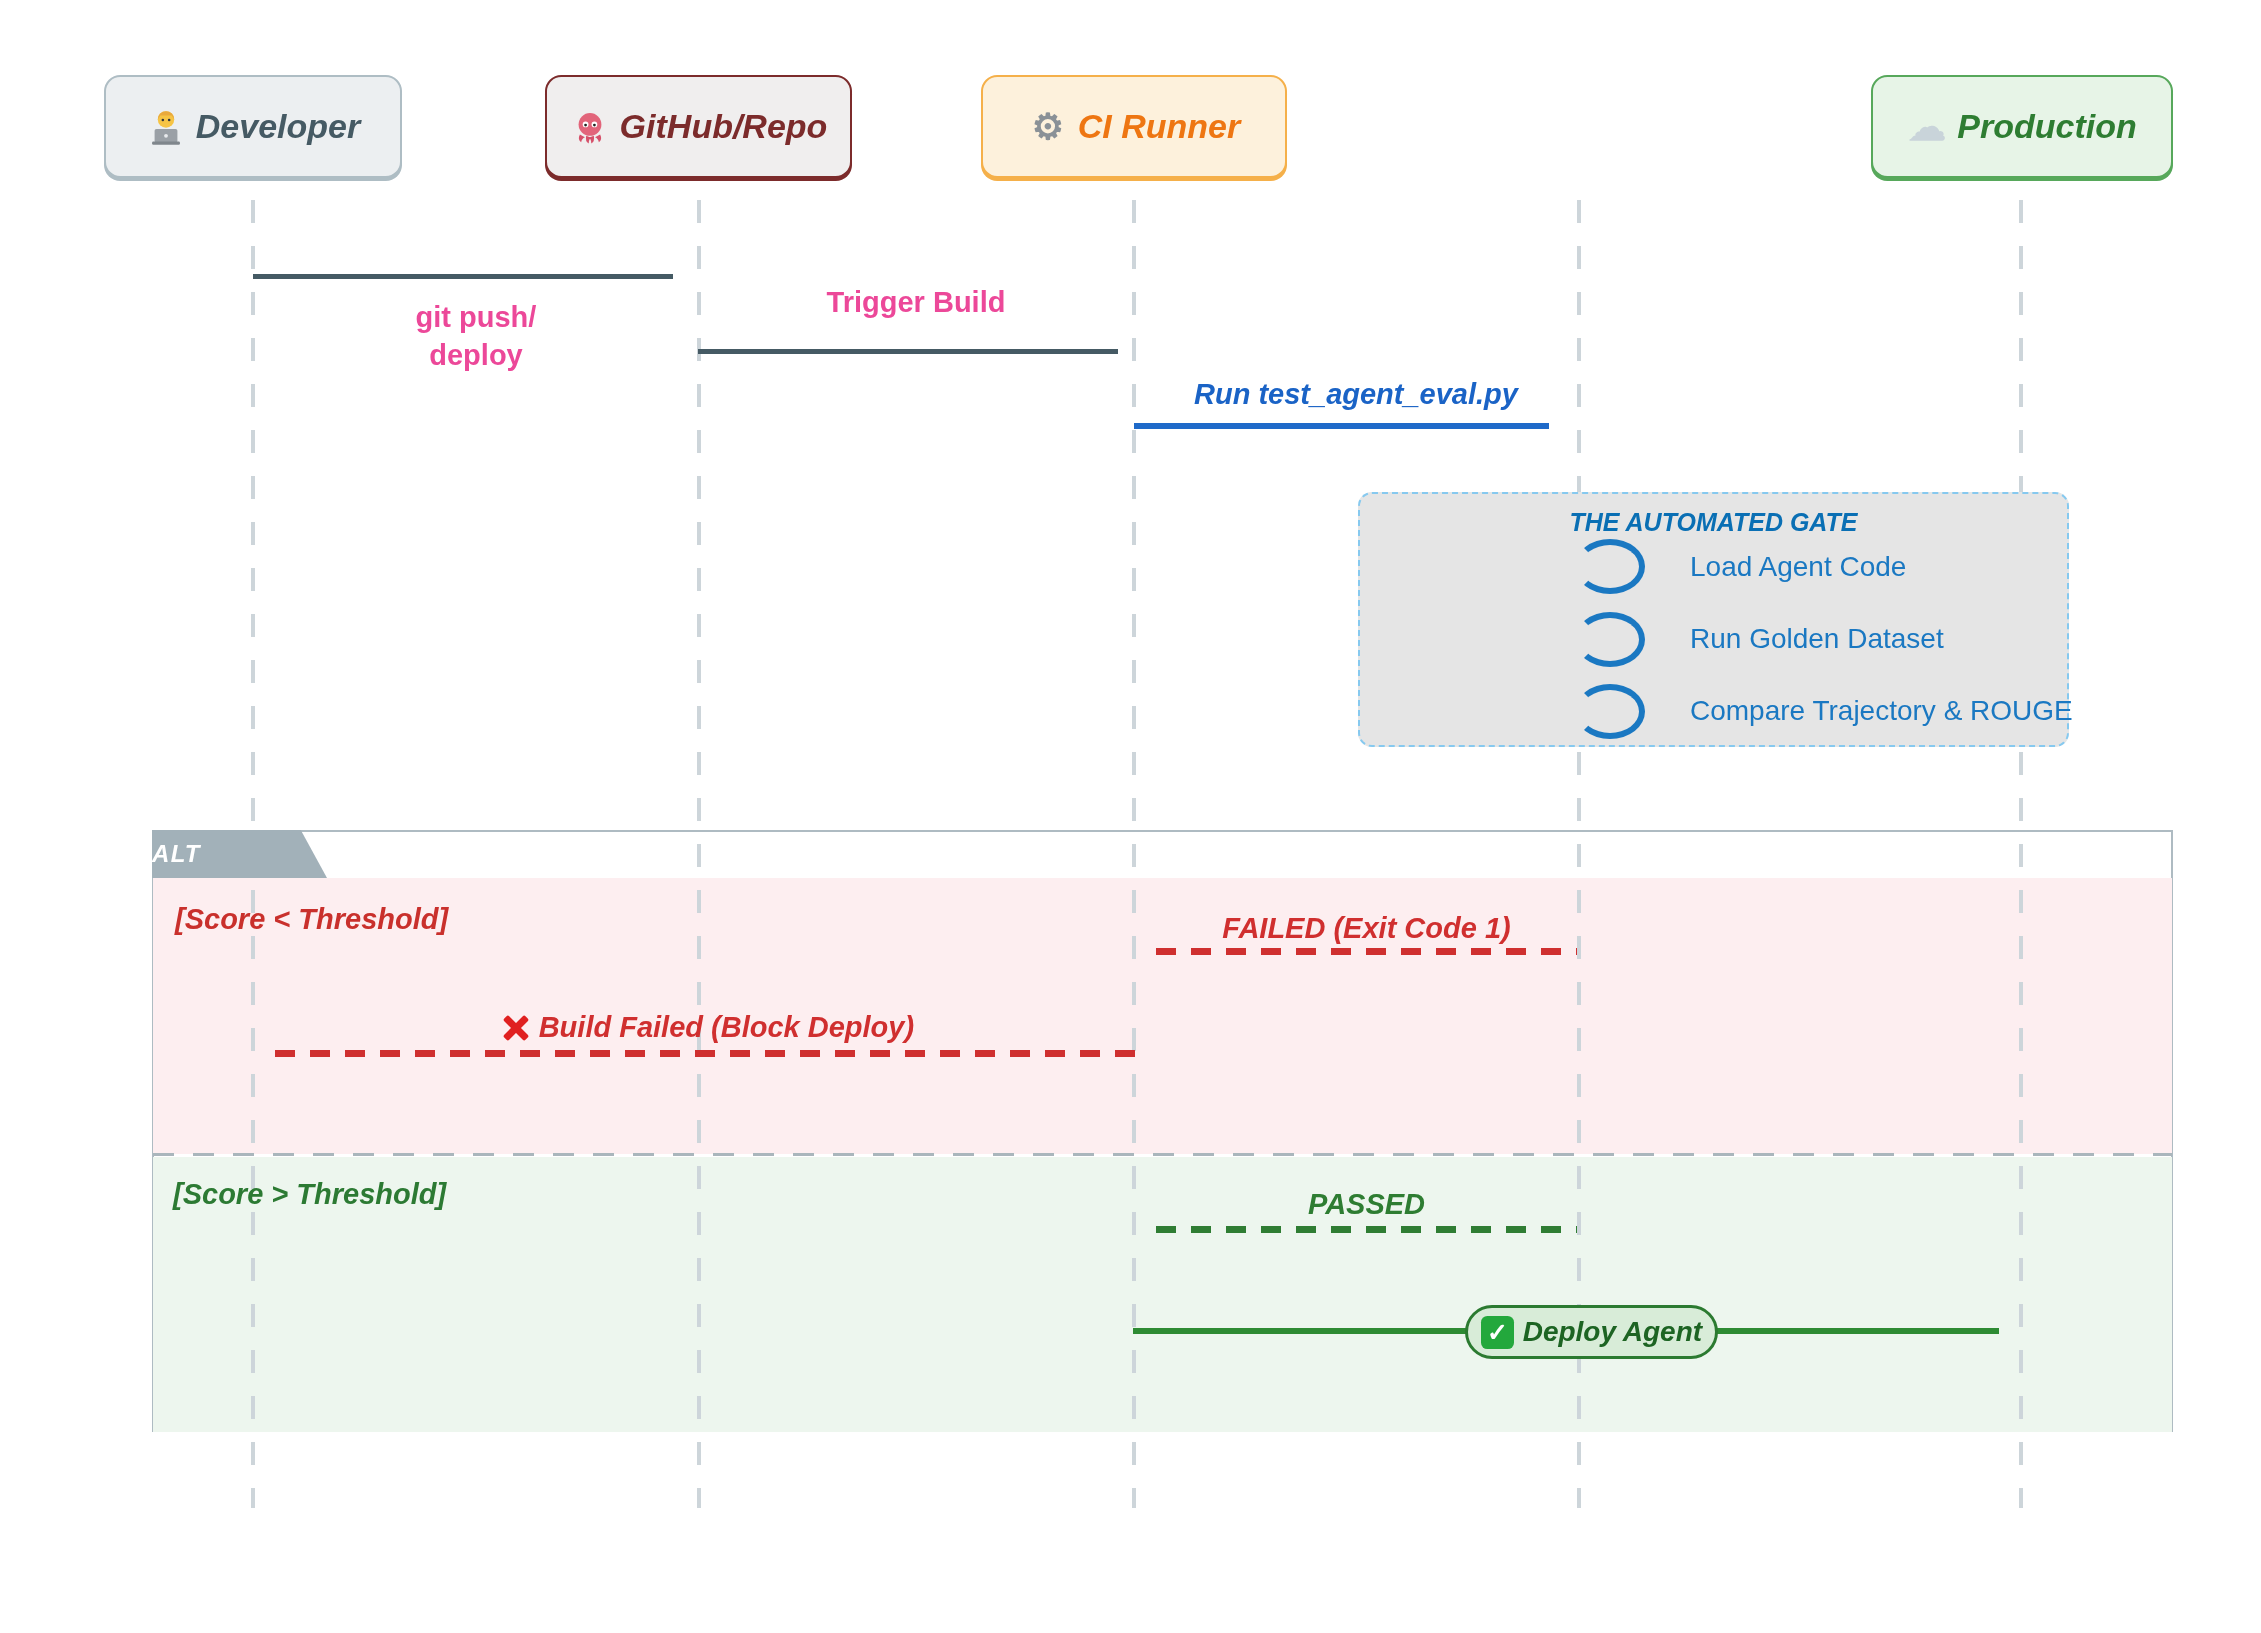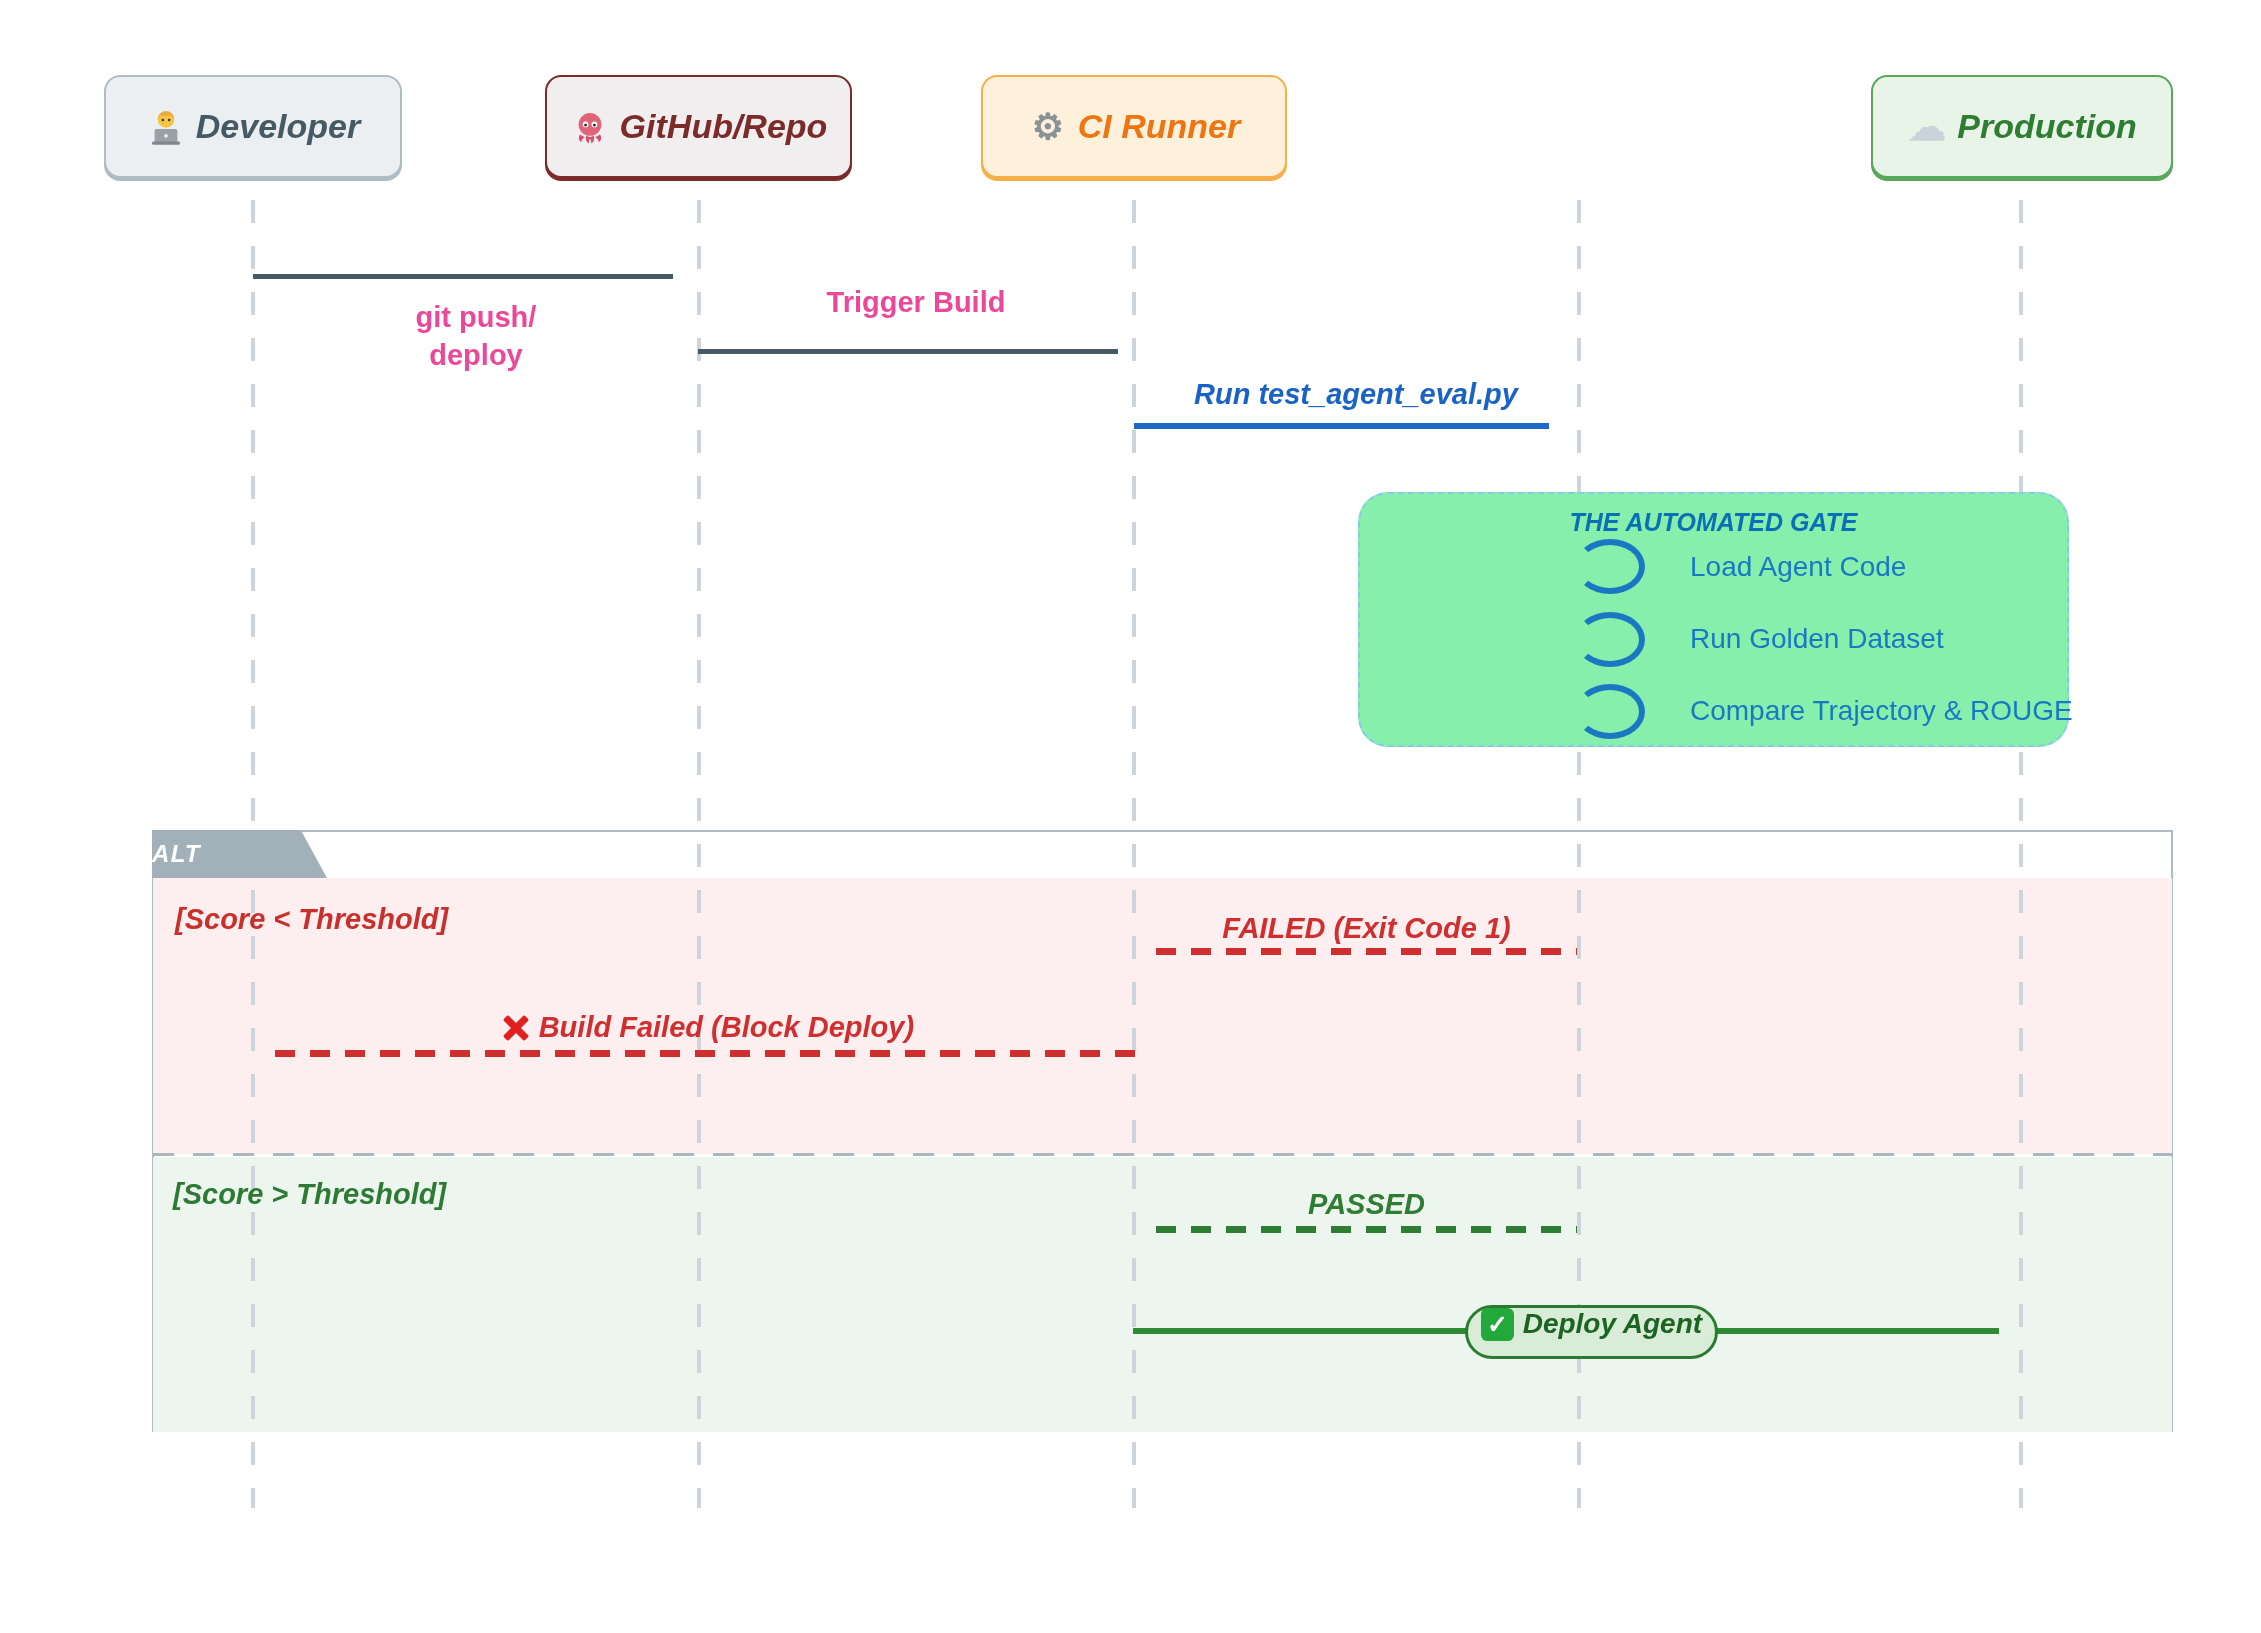--- a/index.html
+++ b/index.html
@@ -32,21 +32,21 @@
   #line-trigger{left:698px;top:349px;width:420px;}
   #line-runeval{left:1134px;top:423px;width:415px;background:#1f6ac9;height:5.7px;}
 
   .mlabel{position:absolute;z-index:4;font-size:29px;color:#ec4899;font-weight:700;text-align:center;}
   #label-gitpush{left:253px;width:446px;top:298px;line-height:38px;}
   #label-trigger{left:698px;width:436px;top:286px;}
   #label-runeval{left:1134px;width:444px;top:378px;color:#1a63c6;font-weight:bold;font-style:italic;}
 
   
   .note{position:absolute;left:1358px;top:492px;width:711px;height:255px;z-index:4;
-        background:#86efac;border:2.5px dashed #86c9ef;border-radius:30px;box-sizing:border-box;}
+        background:#e5e5e5;border:2.5px dashed #86c9ef;border-radius:14px;box-sizing:border-box;}
   .note-title{position:absolute;left:0;top:14px;width:100%;text-align:center;
               font-size:25px;font-weight:bold;font-style:italic;color:#0a6fb4;}
   .loop-arc{position:absolute;left:215px;width:70px;height:55px;border:6.3px solid #1a78c2;
             border-radius:50%;border-left-color:transparent;box-sizing:border-box;}
   .note-item{position:absolute;left:330px;font-size:28px;color:#1a78c2;white-space:nowrap;}
   #arc1{top:45px;}  #nitem1{top:57px;}
   #arc2{top:118px;} #nitem2{top:129px;}
   #arc3{top:190px;} #nitem3{top:201px;}
 
   
@@ -74,21 +74,21 @@
 
   .alt-msg{position:absolute;z-index:4;font-size:29px;font-weight:bold;font-style:italic;text-align:center;}
   #msg-failed{left:1156px;width:421px;top:912px;color:#d02f2f;}
   #msg-blockdeploy{left:275px;width:866px;top:1011px;color:#d02f2f;
                    display:flex;align-items:center;justify-content:center;gap:8.8px;}
   #msg-passed{left:1156px;width:421px;top:1188px;color:#2e7d32;}
 
   #line-deploy{left:1133px;top:1328px;width:866px;height:5.7px;background:#2e8b33;z-index:3;position:absolute;}
   .deploy-pill{position:absolute;left:1465px;top:1305px;width:253px;height:54px;z-index:4;
                background:#d8ecd8;border:3.1px solid #2b7a30;border-radius:29px;box-sizing:border-box;
-               display:flex;align-items:flex-start;justify-content:center;gap:8.8px;
+               display:flex;align-items:center;justify-content:center;gap:8.8px;
                font-size:28px;font-weight:bold;font-style:italic;color:#1d6423;}
 
   
   .x-icon{position:relative;width:28px;height:28px;display:inline-block;flex:0 0 auto;}
   .x-icon::before,.x-icon::after{content:"";position:absolute;left:50%;top:50%;width:30px;height:7px;
        background:#e02020;border-radius:1.9px;}
   .x-icon::before{transform:translate(-50%,-50%) rotate(45deg);}
   .x-icon::after{transform:translate(-50%,-50%) rotate(-45deg);}
 
   .check-icon{width:33px;height:33px;background:#23a83c;border-radius:6.3px;color:#ffffff;

